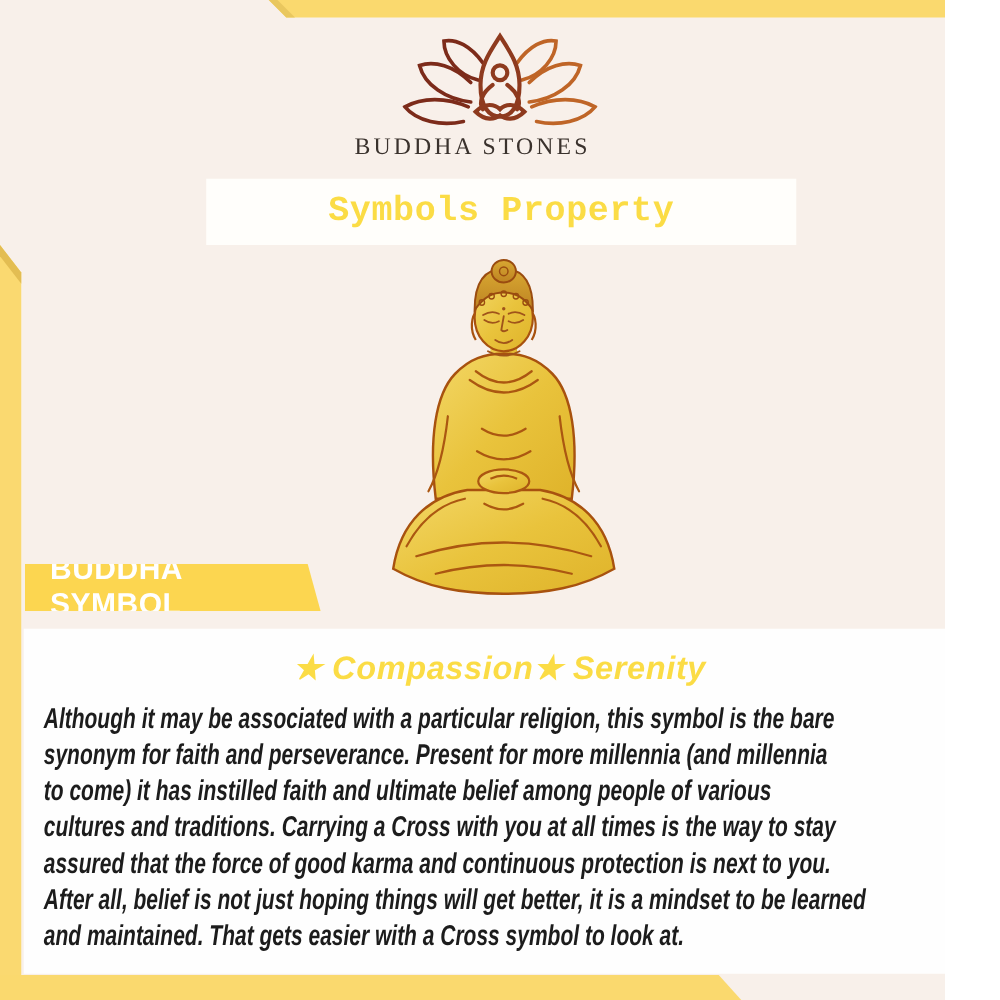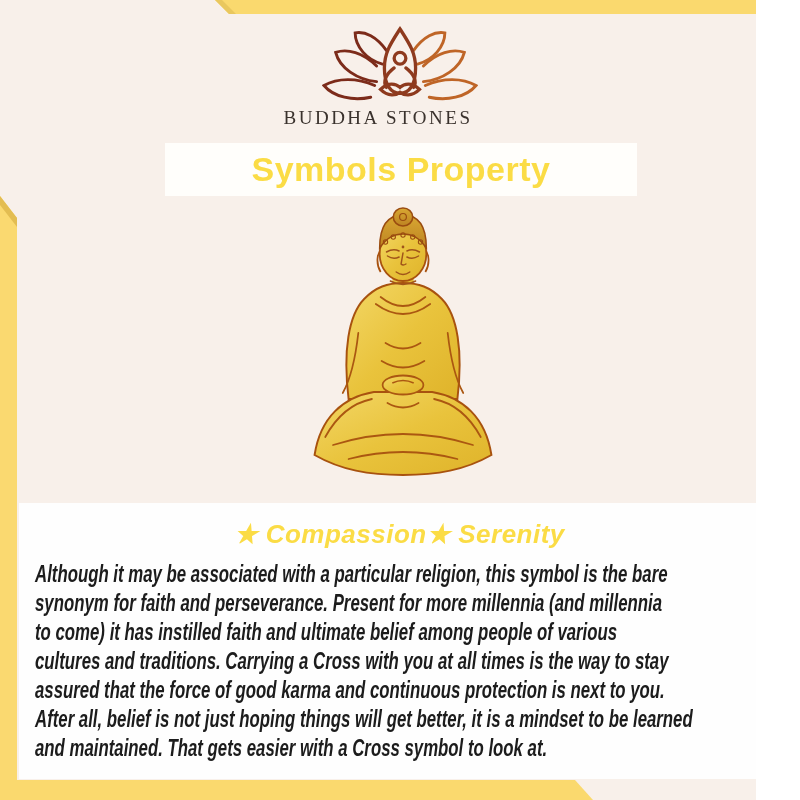--- a/index.html
+++ b/index.html
@@ -15,21 +15,21 @@
     position:absolute; left:0; right:0; top:107px;
     text-align:center; font-family:"Liberation Serif", serif;
     font-size:19px; letter-spacing:2.5px; color:#3a322d; font-weight:500;
   }
 
   .title-band {
     position:absolute; left:165px; top:143px; width:472px; height:53px;
     background:#fffefb; display:flex; align-items:center; justify-content:center;
   }
   .title-band h1 {
-    margin:0; font-size:34px; font-weight:bold; color:#fbdc45; letter-spacing:0.5px;
+    margin:0; font-size:28px; font-weight:bold; color:#fbdc45; letter-spacing:0.5px;font-family:Liberation Mono, monospace;
   }
 
   .buddha-svg { position:absolute; left:300px; top:207px; }
 
   .ribbon-label {
     position:absolute; left:20px; top:451px; width:237px; height:38px;
     background:#fcd650;
     clip-path:polygon(0 0, 95.4% 0, 99.8% 100%, 0 100%);
     display:flex; align-items:center;
   }
@@ -149,20 +149,23 @@
         <path d="M90,49 Q96,53 102,50"></path>
         <path d="M110,50 Q116,53 122,49"></path>
         <path d="M106,46 L104,57 Q106,59 109,57"></path>
         <path d="M99,65 Q106,70 113,65"></path>
         <path d="M93,74 Q106,81 119,74"></path>
       </g>
       <circle cx="106" cy="40" r="1.4" fill="#a0541a"></circle>
     </g>
   </svg>
 
+  <div class="ribbon-label">
+    <span>BUDDHA SYMBOL</span>
+  </div>
 
   <div class="content-box">
     <div class="tagline">★ Compassion★ Serenity</div>
     <div class="paragraph">Although it may be associated with a particular religion, this symbol is the bare
 synonym for faith and perseverance. Present for more millennia (and millennia
 to come) it has instilled faith and ultimate belief among people of various
 cultures and traditions. Carrying a Cross with you at all times is the way to stay
 assured that the force of good karma and continuous protection is next to you.
 After all, belief is not just hoping things will get better, it is a mindset to be learned
 and maintained. That gets easier with a Cross symbol to look at.</div>

